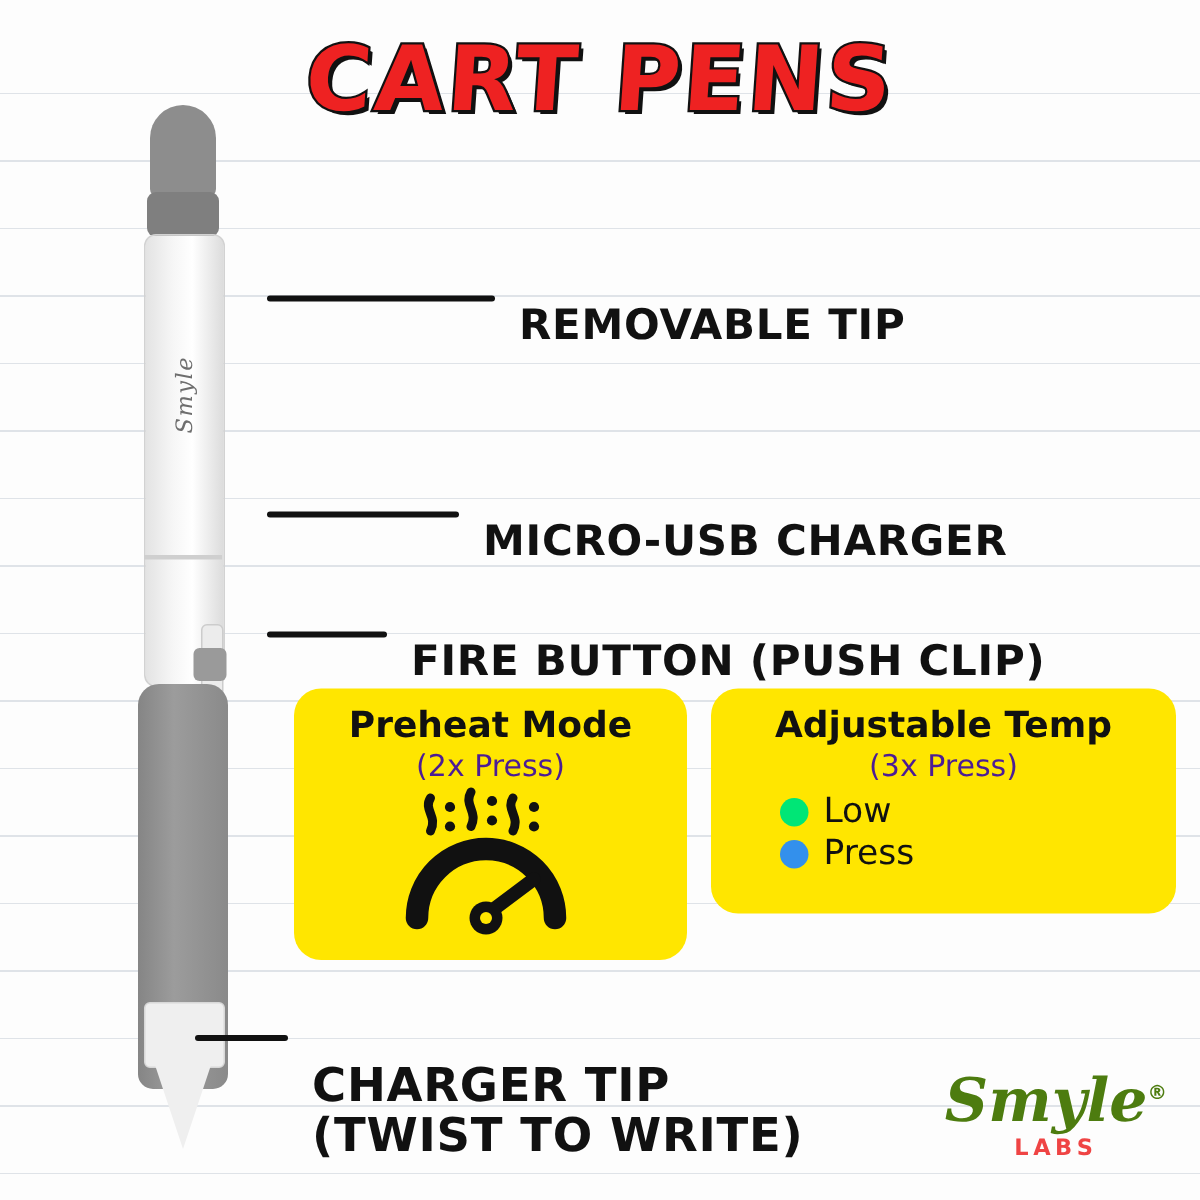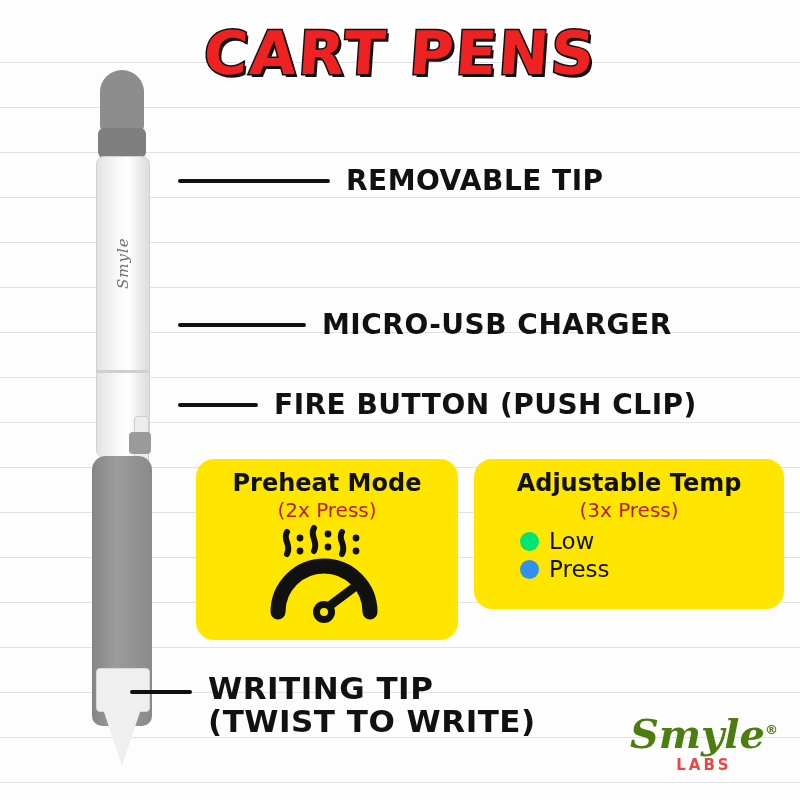--- a/index.html
+++ b/index.html
@@ -170,20 +170,21 @@
     border-radius: 2px;
   }
   .callout-label {
     font-family: "DejaVu Sans", sans-serif;
     font-weight: bold;
     font-size: 28px;
     letter-spacing: 0.5px;
     color: #111111;
     margin-left: 16px;
     white-space: nowrap;
+    margin-top: 36px;
   }
   #callout-tip      { left: 178px; top: 164px; }
   #callout-tip .leader { width: 152px; }
   #callout-usb      { left: 178px; top: 308px; justify-content: flex-end; }
   #callout-usb .leader { width: 128px; }
   #callout-fire     { left: 178px; top: 388px; }
   #callout-fire .leader { width: 80px; }
 
   #callout-writing  { left: 130px; top: 672px; flex-direction: row; align-items: flex-start; }
   #callout-writing .leader { width: 62px; margin-top: 18px; }
@@ -207,21 +208,21 @@
     text-align: center;
     font-family: "DejaVu Sans", sans-serif;
     font-weight: bold;
     font-size: 24px;
     color: #111111;
   }
   .card-sub {
     text-align: center;
     font-family: "DejaVu Sans", sans-serif;
     font-size: 20px;
-    color: #b91c1c;
+    color: #4c1d95;
     margin-top: 1px;
   }
   .gauge-wrap {
     margin-top: 2px;
     display: flex;
     justify-content: center;
   }
   .temp-list {
     margin: 6px 0 0 38px;
   }
@@ -307,21 +308,21 @@
   </div>
 
   <div class="callout" id="callout-fire">
     <div class="leader"></div>
     <div class="callout-label">FIRE BUTTON (PUSH CLIP)</div>
   </div>
 
   <div class="callout" id="callout-writing">
     <div class="leader"></div>
     <div class="callout-label">
-      <div>WRITING TIP</div>
+      <div>CHARGER TIP</div>
       <div>(TWIST TO WRITE)</div>
     </div>
   </div>
 
   <div class="card" id="card-preheat">
     <div class="card-title">Preheat Mode</div>
     <div class="card-sub">(2x Press)</div>
     <div class="gauge-wrap">
       <svg width="150" height="100" viewBox="0 0 150 100" aria-hidden="true">
 

